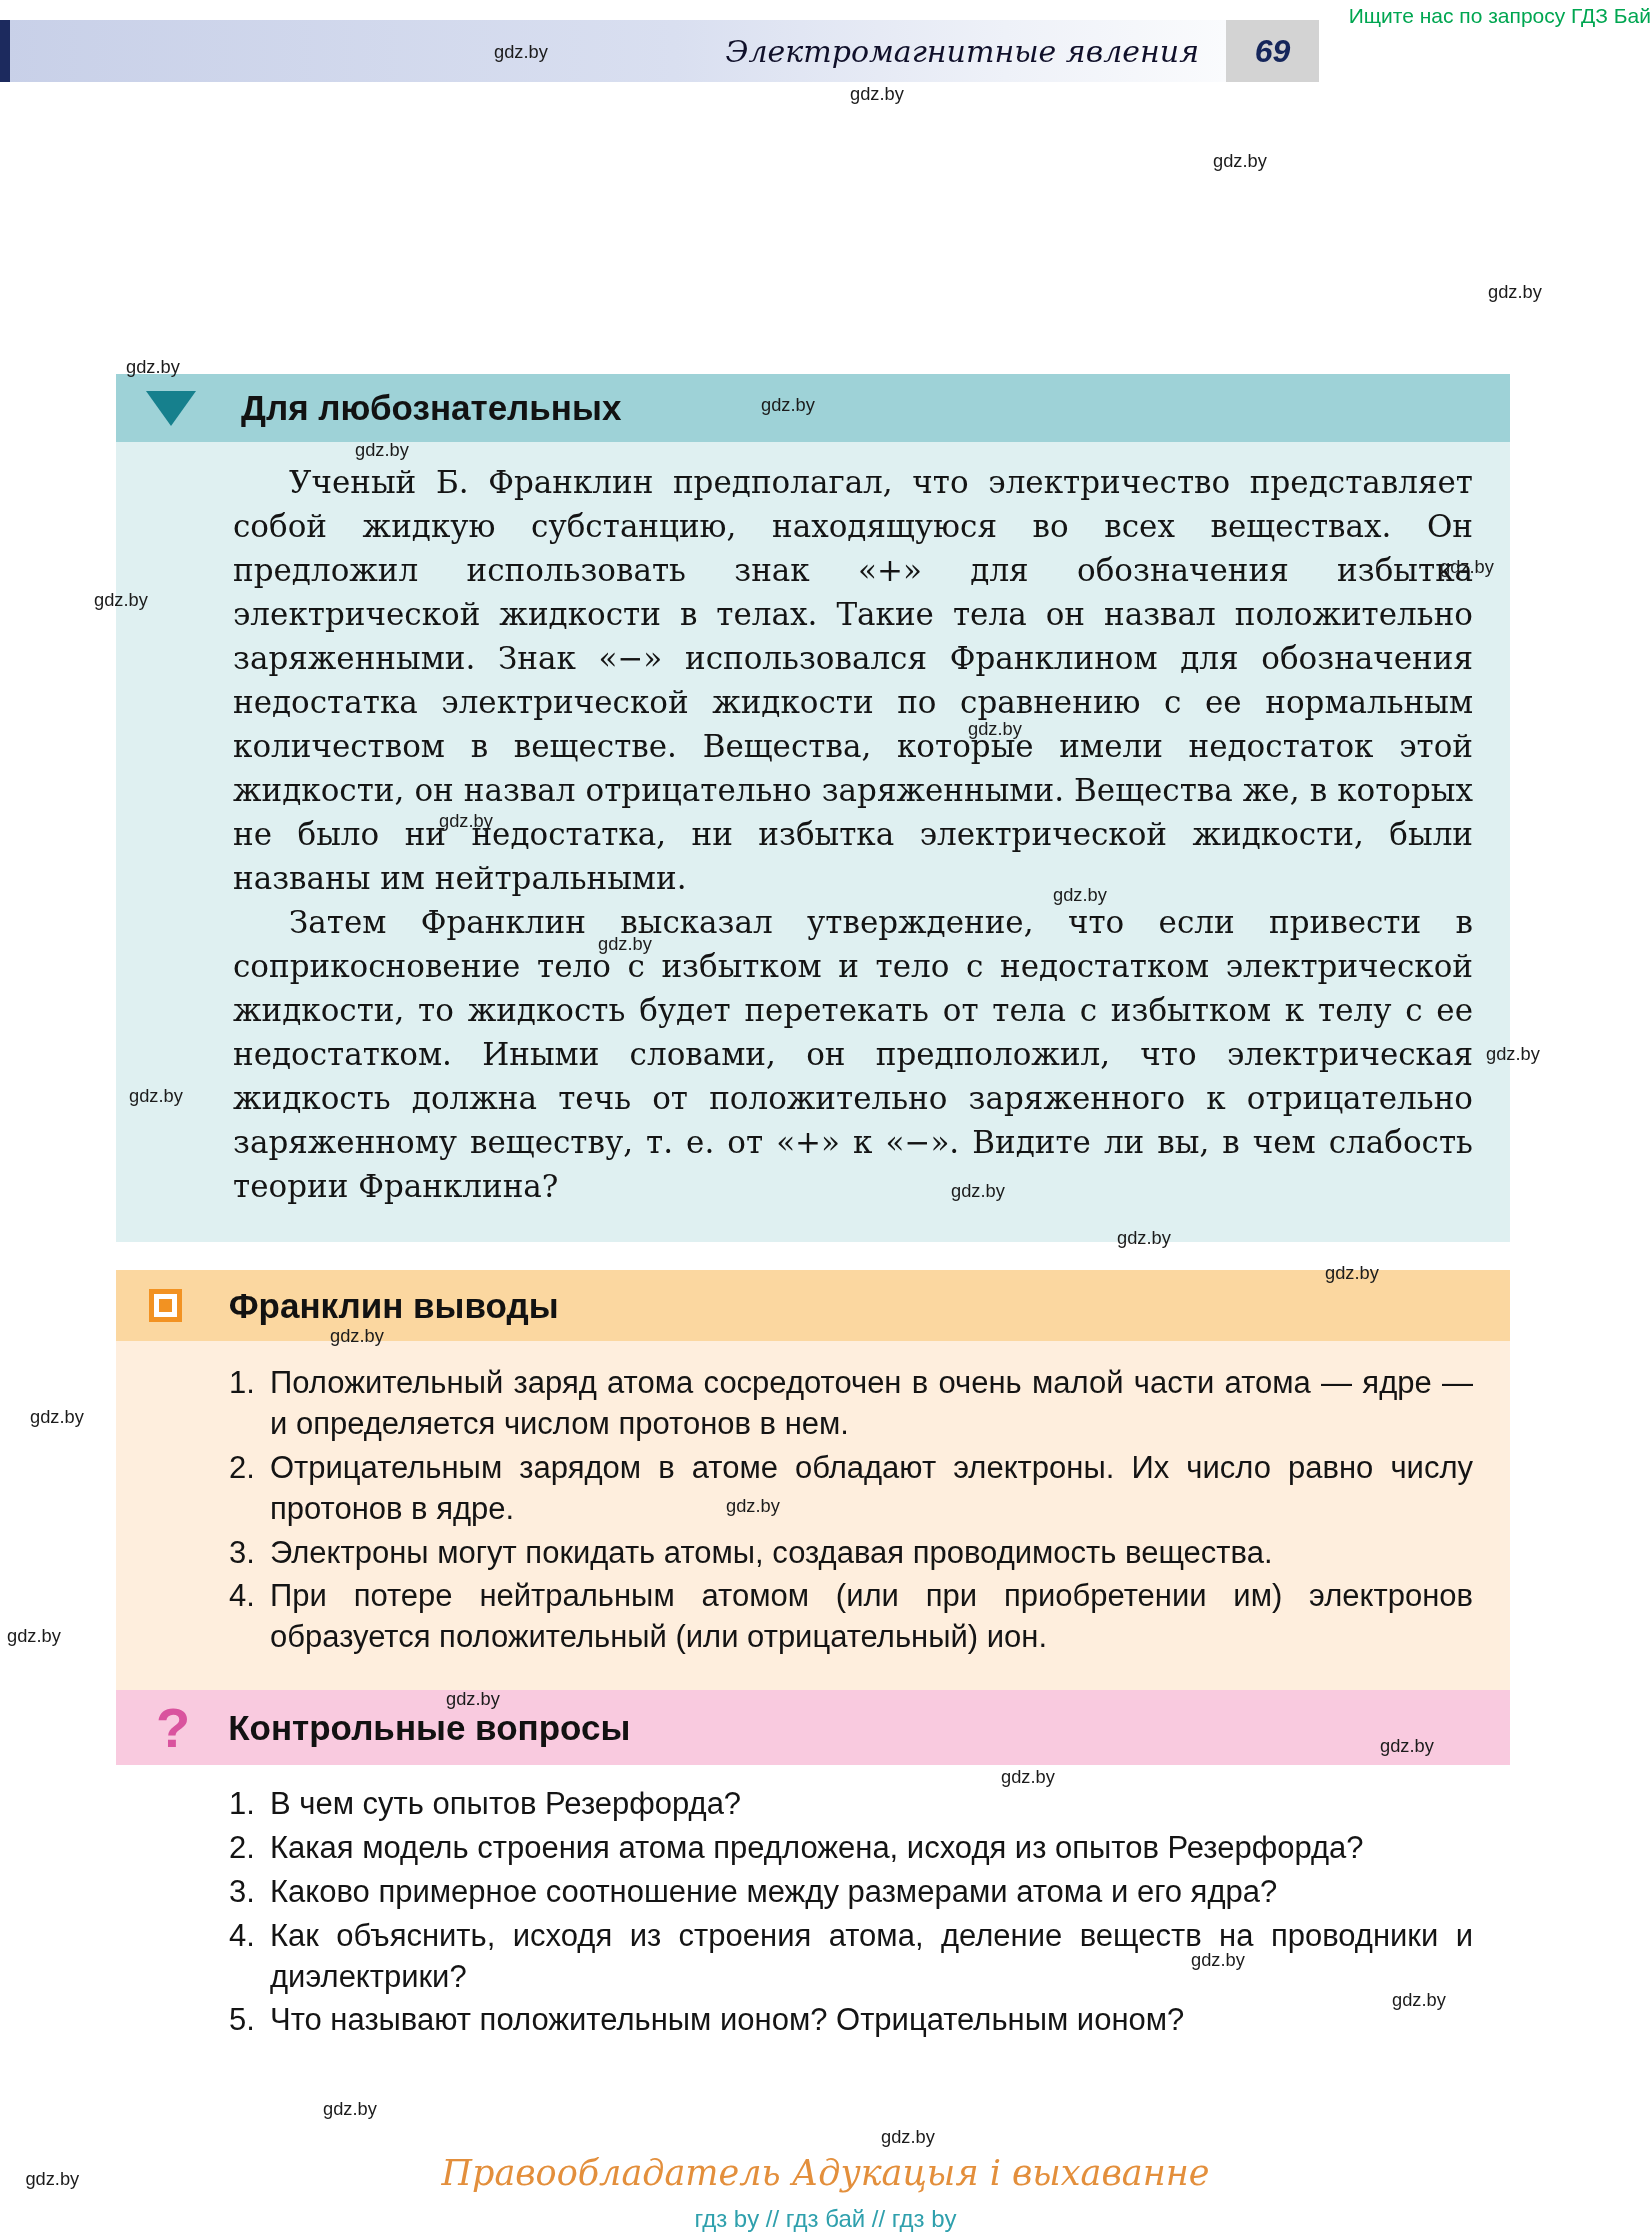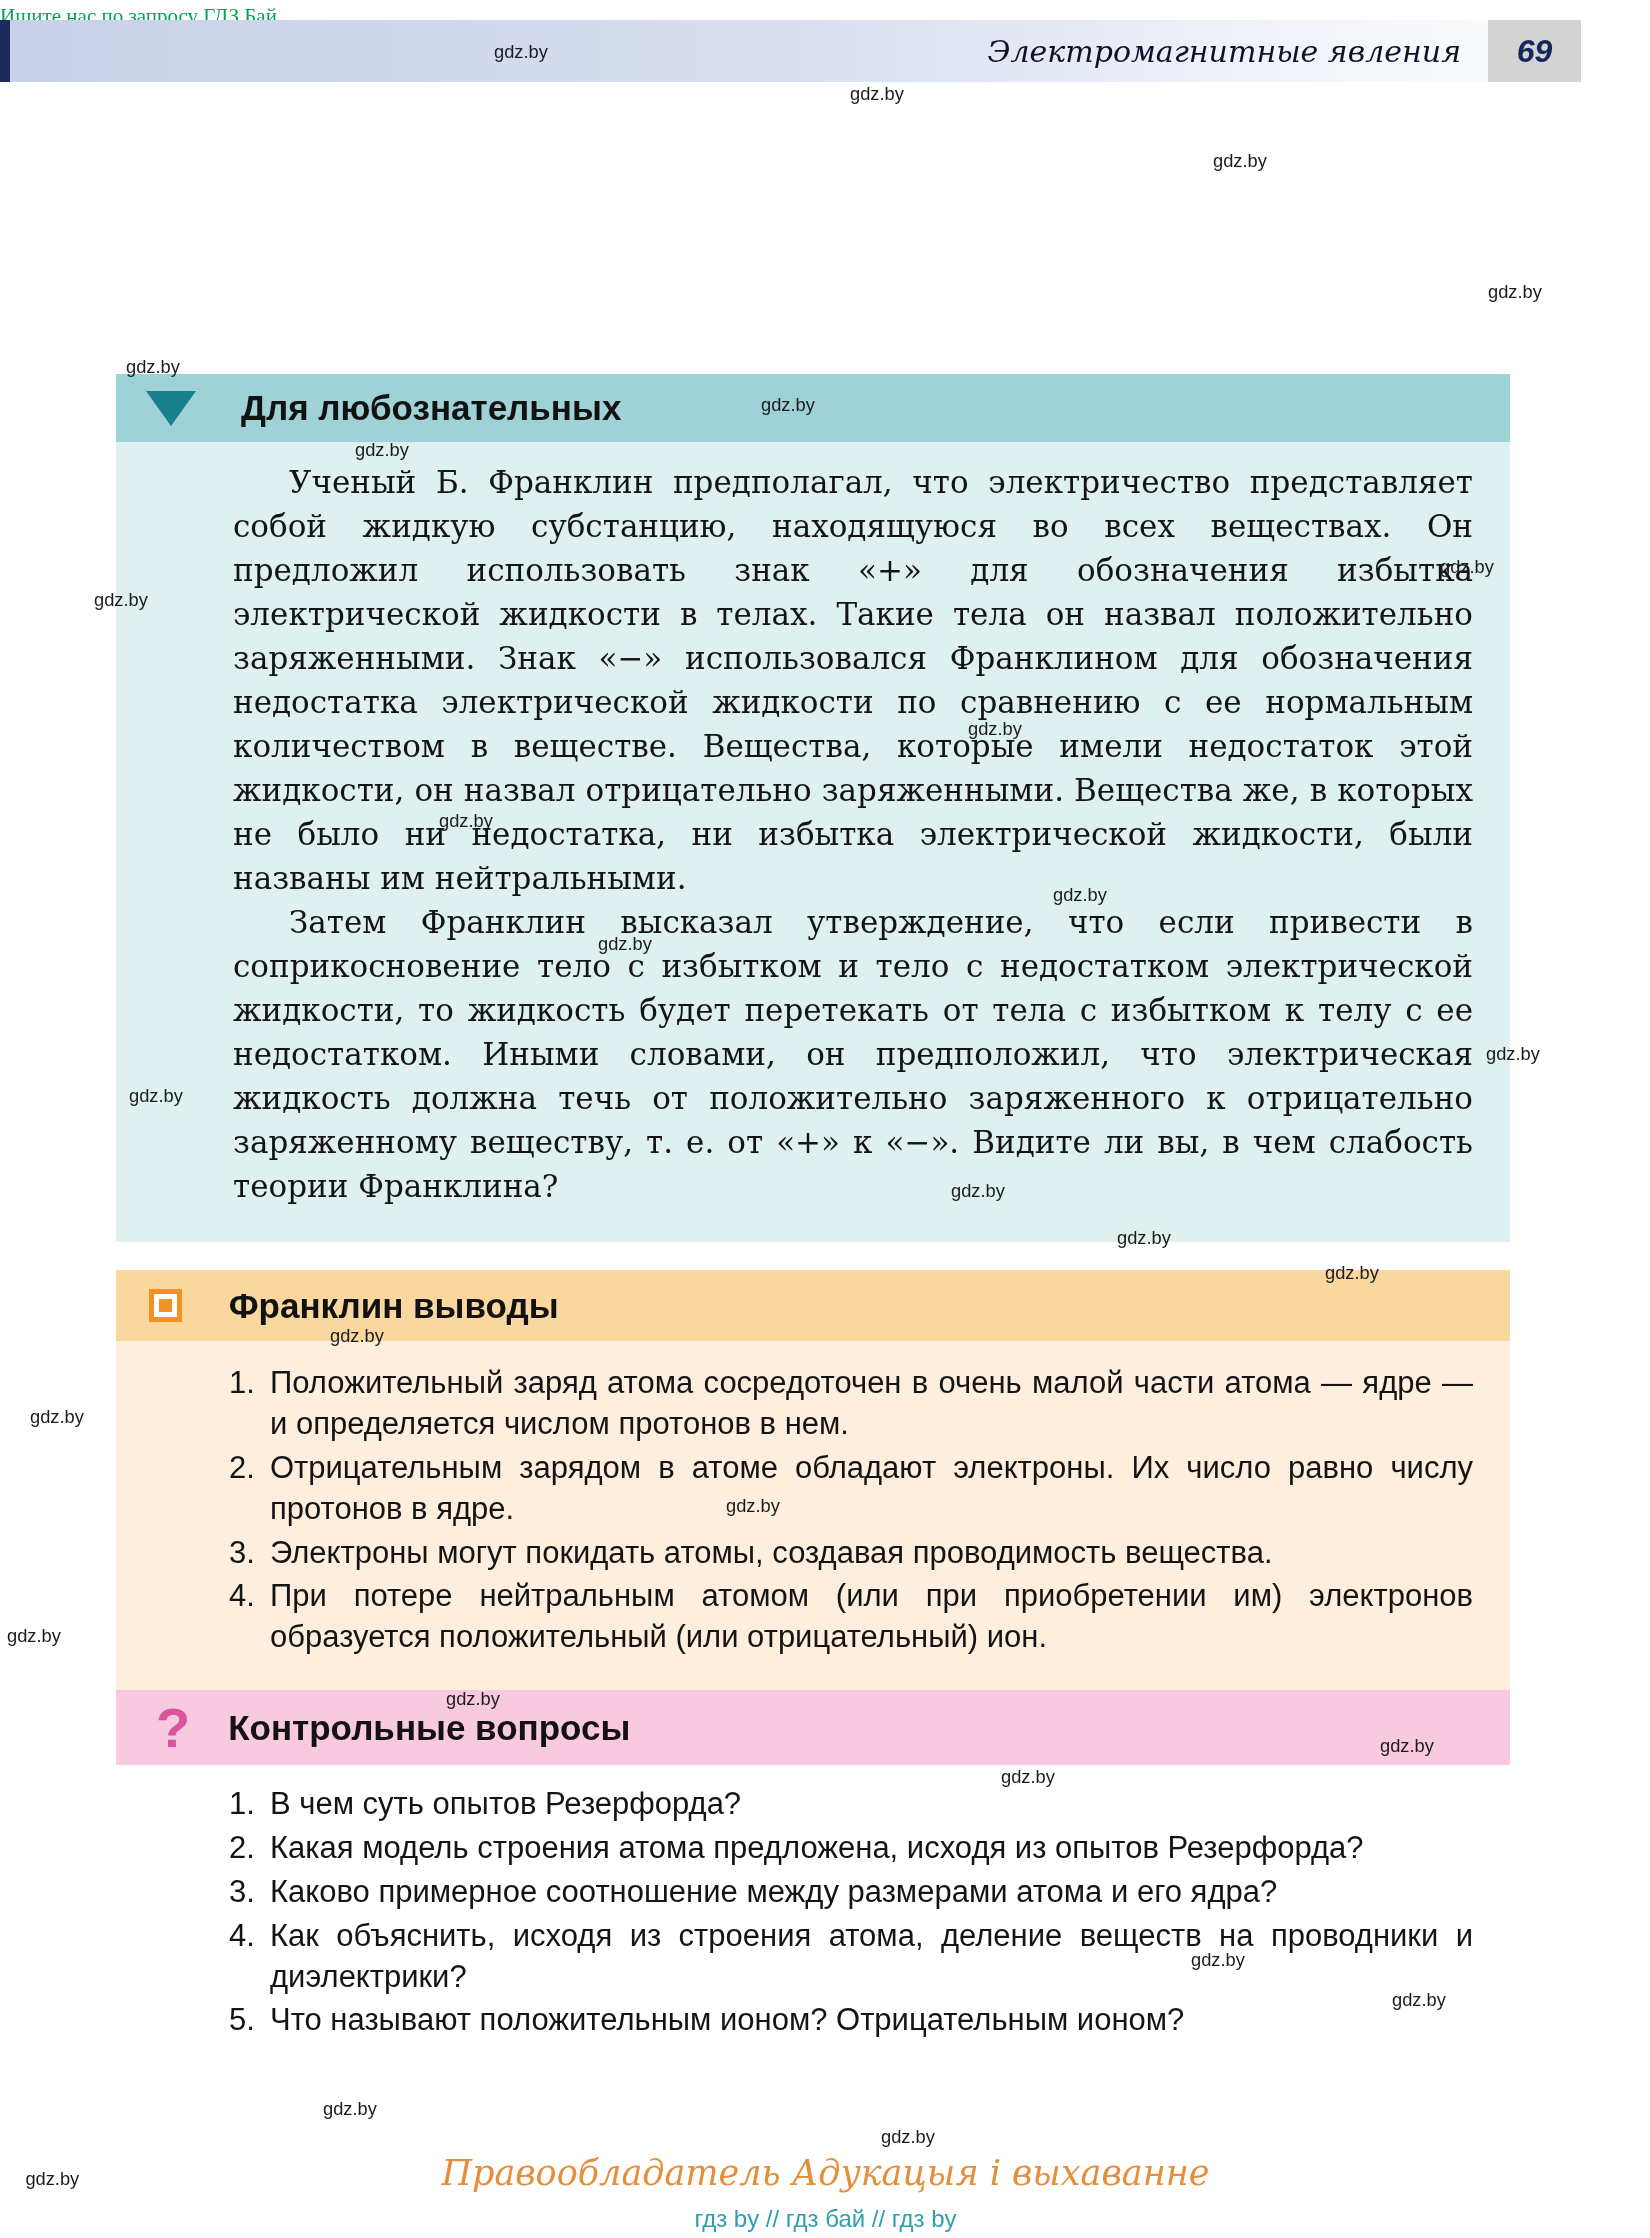--- a/index.html
+++ b/index.html
@@ -1,24 +1,24 @@
 <!DOCTYPE html>
 <html lang="ru" style="font-size:11.3px"><head>
 <meta charset="utf-8">
 <style>
   html,body { margin:0; padding:0; background:#ffffff; }
   .page {
     position:relative; width:1651px; height:2239px; background:#ffffff;
     overflow:hidden; font-family:"DejaVu Serif", serif; color:#141414;
   }
   .top-banner {
-    position:absolute; top:4.2px; left:0; width:100%; text-align:left;
-    font-family:Liberation Serif, serif; font-size:21px; color:#00a651;
-  }
-  .header { position:absolute; top:20px; left:0; width:1581px; height:62px; display:flex; }
+    position:absolute; top:4.2px; left:0; width:100%; text-align:right;
+    font-family:Liberation Sans, sans-serif; font-size:21px; color:#00a651;
+  }
+  .header { position:absolute; top:20px; left:0; width:1319px; height:62px; display:flex; }
   .header-band {
     flex:1; background:linear-gradient(to right,#c8d0e8 0%,#d9dff0 55%,#eef1f8 82%,#fafbfd 100%);
     display:flex; align-items:center; justify-content:flex-end; padding-right:27px;
   }
   .header-title { font-style:italic; font-size:30px; color:#10102a; }
   .page-num-box { width:93px; background:#d3d3d3; display:flex; align-items:center; justify-content:center; }
   .page-num { font-style:italic; font-weight:bold; font-size:32px; color:#15265b; font-family:"Liberation Sans", sans-serif; }
   .left-strip { position:absolute; top:20px; left:0; width:10px; height:62px; background:#1c2a5e; z-index:3; }
 
   .intro {

